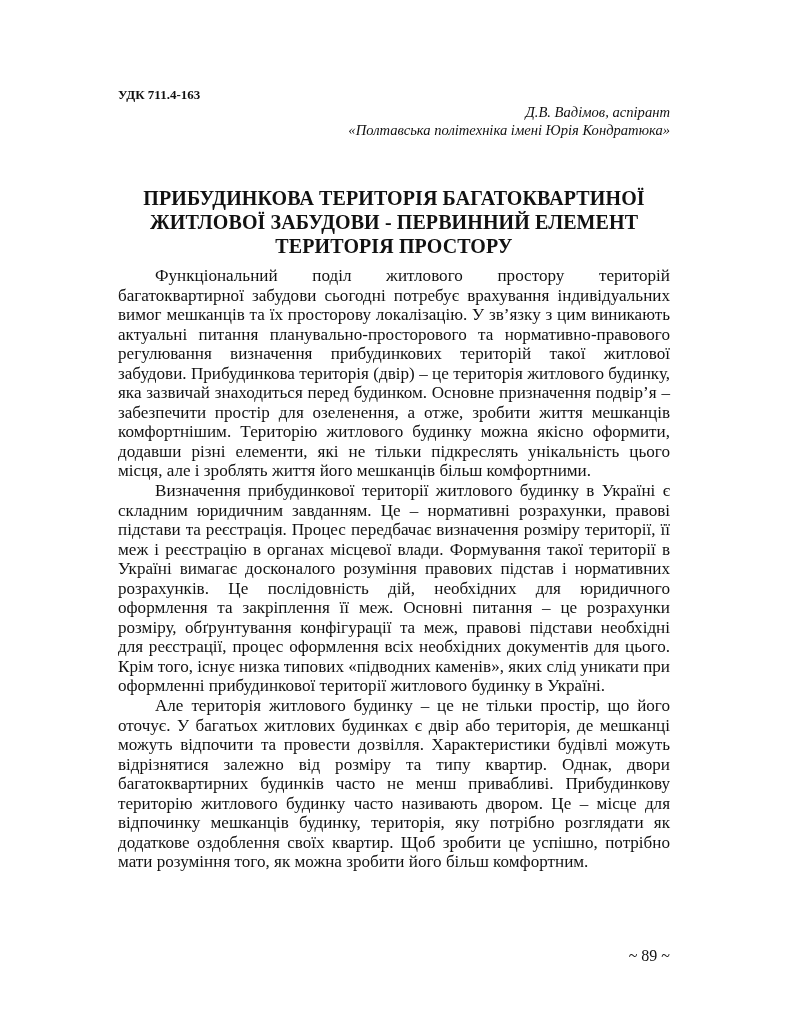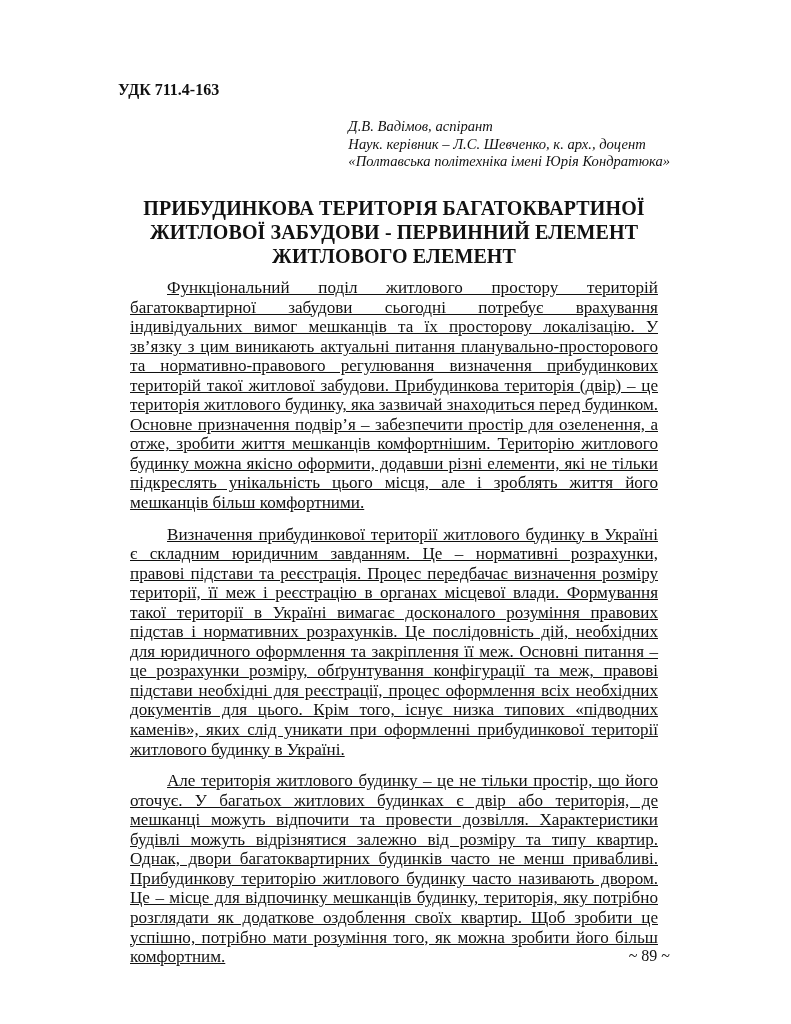--- a/index.html
+++ b/index.html
@@ -1,40 +1,39 @@
 <!DOCTYPE html>
 <html><head>
 <meta charset="utf-8">
 <style>
   html, body { margin: 0; padding: 0; background: #ffffff; }
   body { width: 791px; height: 1024px; position: relative; overflow: hidden; color: #111; }
   .page { position: absolute; left: 118px; top: 0; width: 552px; font-family: "Liberation Serif", "DejaVu Serif", serif; }
-  .udk { position: absolute; left: 0; top: 81px; font-weight: bold; font-size: 16px; }
-  .authors { position: absolute; right: 0; top: 118px; text-align: left; font-style: italic; font-size: 14.6px; line-height: 17.6px; }
-  .title { position: absolute; left: 0; width: 552px; top: 186px; text-align: center; font-weight: bold; font-size: 20px; line-height: 24px; letter-spacing: 0.1px; margin-top: 10px; }
+  .udk { position: absolute; left: 0; top: 87px; font-weight: bold; font-size: 13px; }
+  .authors { position: absolute; right: 0; top: 104px; text-align: right; font-style: italic; font-size: 14.6px; line-height: 17.6px; }
+  .title { position: absolute; left: 0; width: 552px; top: 186px; text-align: center; font-weight: bold; font-size: 20px; line-height: 24px; letter-spacing: 0.1px; }
   .body { position: absolute; left: 0; top: 266px; width: 552px; font-size: 17.1px; line-height: 19.55px; }
-  .body p { margin: 12px; text-align: justify; text-indent: 37px; text-decoration: underline; }
+  .body p { margin: 0; text-align: justify; text-indent: 37px; }
   .pagenum { position: absolute; left: 0; width: 552px; top: 947px; text-align: right; font-size: 16px; }
 </style>
 </head>
 <body>
 
 <div class="page">
   <div class="udk">УДК 711.4-163</div>
 
   <div class="authors">
     <div>Д.В. Вадімов, аспірант</div>
-    <div>Наук. керівник – Л.С. Шевченко, к. арх., доцент</div>
     <div>«Полтавська політехніка імені Юрія Кондратюка»</div>
   </div>
 
   <div class="title">
     <div>ПРИБУДИНКОВА ТЕРИТОРІЯ БАГАТОКВАРТИНОЇ</div>
     <div>ЖИТЛОВОЇ ЗАБУДОВИ - ПЕРВИННИЙ ЕЛЕМЕНТ</div>
-    <div>ЖИТЛОВОГО ЕЛЕМЕНТ</div>
+    <div>ТЕРИТОРІЯ ПРОСТОРУ</div>
   </div>
 
   <div class="body">
     <p>Функціональний поділ житлового простору територій багатоквартирної забудови сьогодні потребує врахування індивідуальних вимог мешканців та їх просторову локалізацію. У зв’язку з цим виникають актуальні питання планувально-просторового та нормативно-правового регулювання визначення прибудинкових територій такої житлової забудови. Прибудинкова територія (двір) – це територія житлового будинку, яка зазвичай знаходиться перед будинком. Основне призначення подвір’я – забезпечити простір для озеленення, а отже, зробити життя мешканців комфортнішим. Територію житлового будинку можна якісно оформити, додавши різні елементи, які не тільки підкреслять унікальність цього місця, але і зроблять життя його мешканців більш комфортними.</p>
     <p>Визначення прибудинкової території житлового будинку в Україні є складним юридичним завданням. Це – нормативні розрахунки, правові підстави та реєстрація. Процес передбачає визначення розміру території, її меж і реєстрацію в органах місцевої влади. Формування такої території в Україні вимагає досконалого розуміння правових підстав і нормативних розрахунків. Це послідовність дій, необхідних для юридичного оформлення та закріплення її меж. Основні питання – це розрахунки розміру, обґрунтування конфігурації та меж, правові підстави необхідні для реєстрації, процес оформлення всіх необхідних документів для цього. Крім того, існує низка типових «підводних каменів», яких слід уникати при оформленні прибудинкової території житлового будинку в Україні.</p>
     <p>Але територія житлового будинку – це не тільки простір, що його оточує. У багатьох житлових будинках є двір або територія, де мешканці можуть відпочити та провести дозвілля. Характеристики будівлі можуть відрізнятися залежно від розміру та типу квартир. Однак, двори багатоквартирних будинків часто не менш привабливі. Прибудинкову територію житлового будинку часто називають двором. Це – місце для відпочинку мешканців будинку, територія, яку потрібно розглядати як додаткове оздоблення своїх квартир. Щоб зробити це успішно, потрібно мати розуміння того, як можна зробити його більш комфортним.</p>
   </div>
 
   <div class="pagenum">~ 89 ~</div>
 </div>

